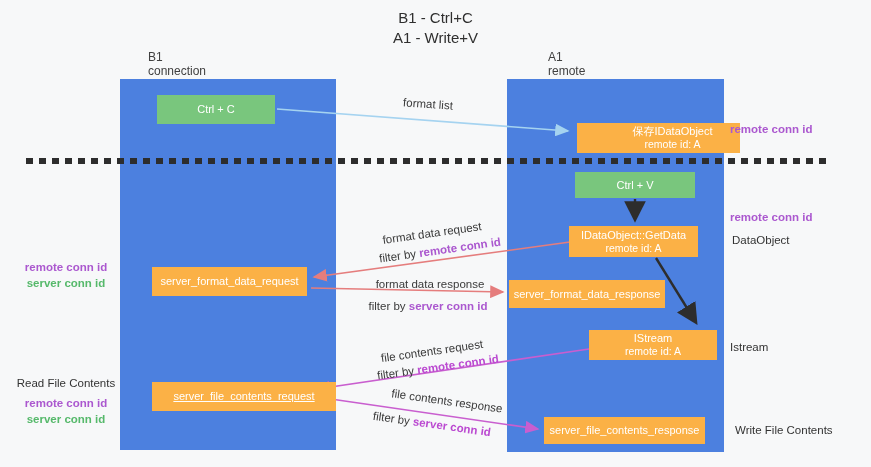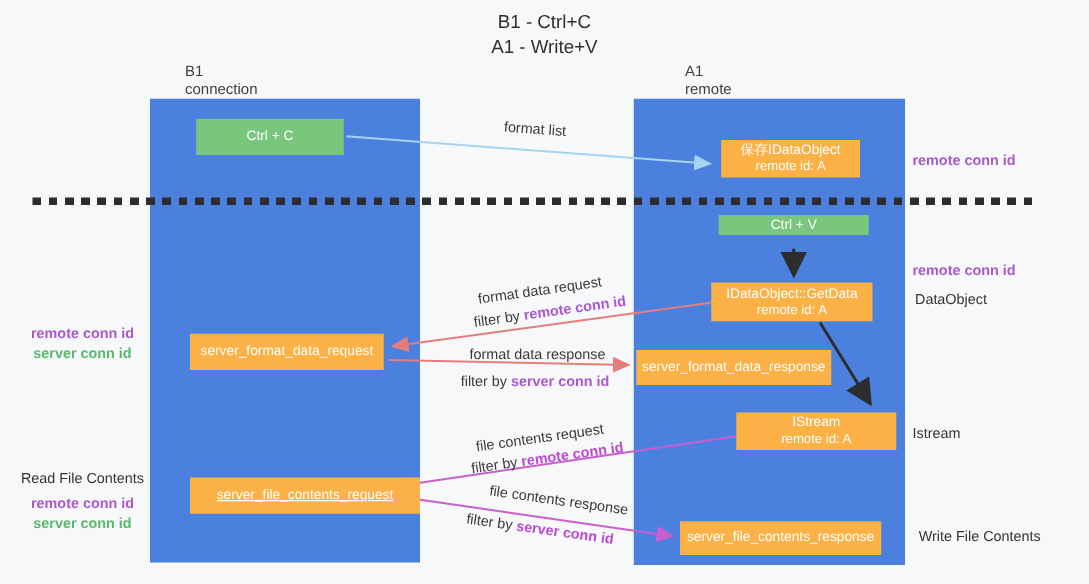--- a/index.html
+++ b/index.html
@@ -93,26 +93,26 @@
     <line x1="570" y1="242" x2="314" y2="277" stroke="#e57d7d" stroke-width="1.6" marker-end="url(#m-salmon)"></line>
     <line x1="311" y1="288" x2="503" y2="292" stroke="#e57d7d" stroke-width="1.6" marker-end="url(#m-salmon)"></line>
     <line x1="589" y1="349" x2="317" y2="389" stroke="#c95ecf" stroke-width="1.6" marker-end="url(#m-magenta)"></line>
     <line x1="317" y1="397" x2="538" y2="429" stroke="#c95ecf" stroke-width="1.6" marker-end="url(#m-magenta)"></line>
   </svg>
 
   <div class="node green" style="left:157px;top:95px;width:118px;height:29px;">
     <div>Ctrl + C</div>
   </div>
 
-  <div class="node orange" style="left:577px;top:112px;width:111px;height:30px;">
+  <div class="node orange" style="left:577px;top:123px;width:135px;height:30px;padding-left:28px;">
     <div>保存IDataObject</div>
     <div class="l2">remote id: A</div>
   </div>
 
-  <div class="node green" style="left:575px;top:172px;width:120px;height:16px;">
+  <div class="node green" style="left:575px;top:172px;width:120px;height:26px;">
     <div>Ctrl + V</div>
   </div>
 
   <div class="node orange" style="left:569px;top:226px;width:129px;height:31px;">
     <div>IDataObject::GetData</div>
     <div class="l2">remote id: A</div>
   </div>
 
   <div class="node orange" style="left:152px;top:267px;width:155px;height:29px;">
     <div>server_format_data_request</div>

